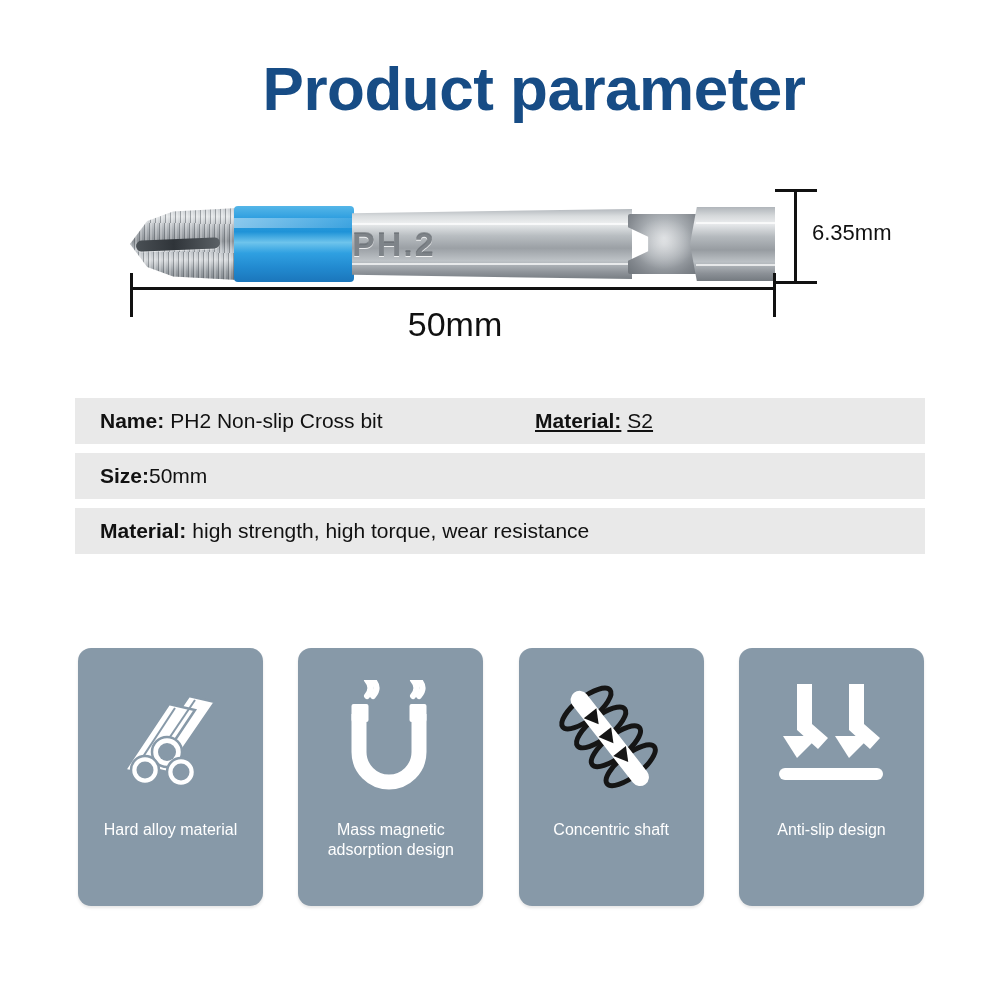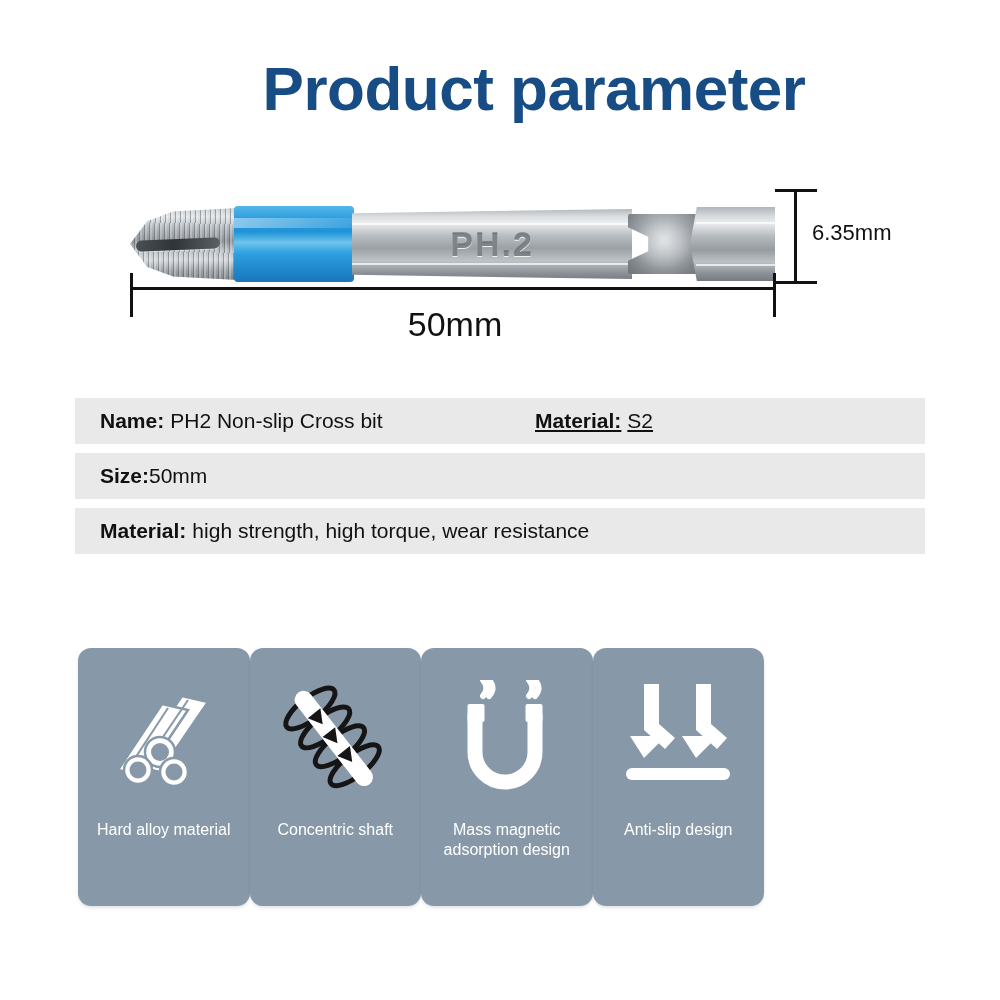--- a/index.html
+++ b/index.html
@@ -137,21 +137,21 @@
     background: rgba(255,255,255,0.7);
   }
   .bit-shank-edge-top { top: 14px; }
   .bit-shank-edge-bottom { bottom: 14px; }
   .bit-mark {
     position: absolute;
     left: 0;
     top: 50%;
     transform: translateY(-50%);
     width: 100%;
-    text-align: center;
+    text-align: left;
     font-size: 34px;
     font-weight: bold;
     letter-spacing: 2px;
     color: rgba(108,114,120,0.85);
     text-shadow: 0 1px 0 rgba(255,255,255,0.8), 0 -1px 0 rgba(60,65,70,0.4);
     font-family: "Liberation Sans", sans-serif;
   }
 
   
   .bit-groove {
@@ -296,21 +296,21 @@
   .spec-value {
     font-weight: normal;
   }
   .spec-gap { display: inline-block; width: 6px; }
 
   
   #feature-cards {
     position: absolute;
     left: 78px;
     top: 648px;
-    width: 686px;
+    width: 846px;
     display: flex;
     justify-content: space-between;
   }
   .feature-card {
     width: 185px;
     height: 258px;
     background: #8799a8;
     border-radius: 13px;
     position: relative;
     box-shadow: 0 2px 3px rgba(0,0,0,0.10);
@@ -431,20 +431,37 @@
           <circle cx="70" cy="92" r="14"></circle>
         </g>
         <g fill="#8799a8">
           <circle cx="56" cy="72" r="9"></circle>
           <circle cx="34" cy="90" r="8.5"></circle>
           <circle cx="70" cy="92" r="8.5"></circle>
         </g>
       </svg>
     </div>
     <div class="feature-label">Hard alloy material</div>
+  </div>
+
+  <div class="feature-card">
+    <div class="feature-icon">
+      <svg width="120" height="120" viewBox="0 0 120 120" aria-hidden="true">
+        <g stroke="#ffffff" stroke-width="6" fill="none" stroke-linecap="round">
+          <path d="M36 16 q7 -8 0 -16"></path>
+          <path d="M44 16 q7 -8 0 -16" transform="translate(-2,0)"></path>
+          <path d="M82 16 q7 -8 0 -16"></path>
+          <path d="M90 16 q7 -8 0 -16" transform="translate(-2,0)"></path>
+        </g>
+        <path d="M28 34 L28 72 a30 30 0 0 0 60 0 L88 34" fill="none" stroke="#ffffff" stroke-width="15"></path>
+        <rect x="20.5" y="24" width="17" height="18" fill="#ffffff" rx="2"></rect>
+        <rect x="78.5" y="24" width="17" height="18" fill="#ffffff" rx="2"></rect>
+      </svg>
+    </div>
+    <div class="feature-label">Mass magnetic<br>adsorption design</div>
   </div>
 
   <div class="feature-card">
     <div class="feature-icon">
       <svg width="128" height="128" viewBox="0 0 128 128" aria-hidden="true">
         <g transform="rotate(-38 64 64)">
           <g fill="none" stroke="#151515" stroke-width="5">
             <ellipse cx="64" cy="24" rx="30" ry="11"></ellipse>
             <ellipse cx="64" cy="48" rx="30" ry="11"></ellipse>
             <ellipse cx="64" cy="72" rx="30" ry="11"></ellipse>
@@ -457,37 +474,20 @@
             <polygon points="56,78 72,78 64,92"></polygon>
           </g>
         </g>
       </svg>
     </div>
     <div class="feature-label">Concentric shaft</div>
   </div>
 
   <div class="feature-card">
     <div class="feature-icon">
-      <svg width="120" height="120" viewBox="0 0 120 120" aria-hidden="true">
-        <g stroke="#ffffff" stroke-width="6" fill="none" stroke-linecap="round">
-          <path d="M36 16 q7 -8 0 -16"></path>
-          <path d="M44 16 q7 -8 0 -16" transform="translate(-2,0)"></path>
-          <path d="M82 16 q7 -8 0 -16"></path>
-          <path d="M90 16 q7 -8 0 -16" transform="translate(-2,0)"></path>
-        </g>
-        <path d="M28 34 L28 72 a30 30 0 0 0 60 0 L88 34" fill="none" stroke="#ffffff" stroke-width="15"></path>
-        <rect x="20.5" y="24" width="17" height="18" fill="#ffffff" rx="2"></rect>
-        <rect x="78.5" y="24" width="17" height="18" fill="#ffffff" rx="2"></rect>
-      </svg>
-    </div>
-    <div class="feature-label">Mass magnetic<br>adsorption design</div>
-  </div>
-
-  <div class="feature-card">
-    <div class="feature-icon">
       <svg width="128" height="124" viewBox="0 0 128 124" aria-hidden="true">
         <g fill="#ffffff">
           <path d="M30 6 h15 v40 l16 14 -10 11 -21 -19 z"></path>
           <polygon points="16,58 52,58 30,80"></polygon>
           <path d="M82 6 h15 v40 l16 14 -10 11 -21 -19 z"></path>
           <polygon points="68,58 104,58 82,80"></polygon>
           <rect x="12" y="90" width="104" height="12" rx="6"></rect>
         </g>
       </svg>
     </div>

